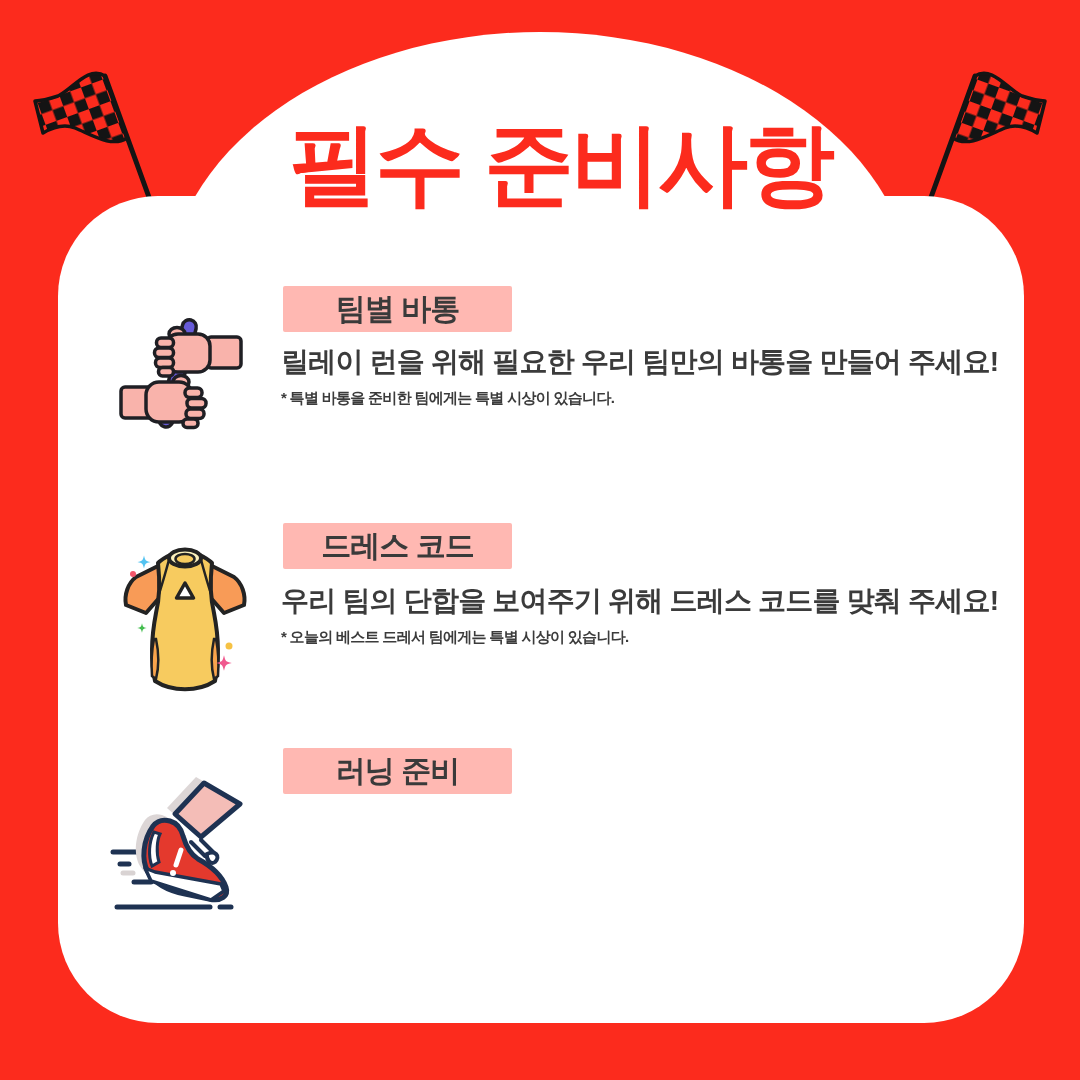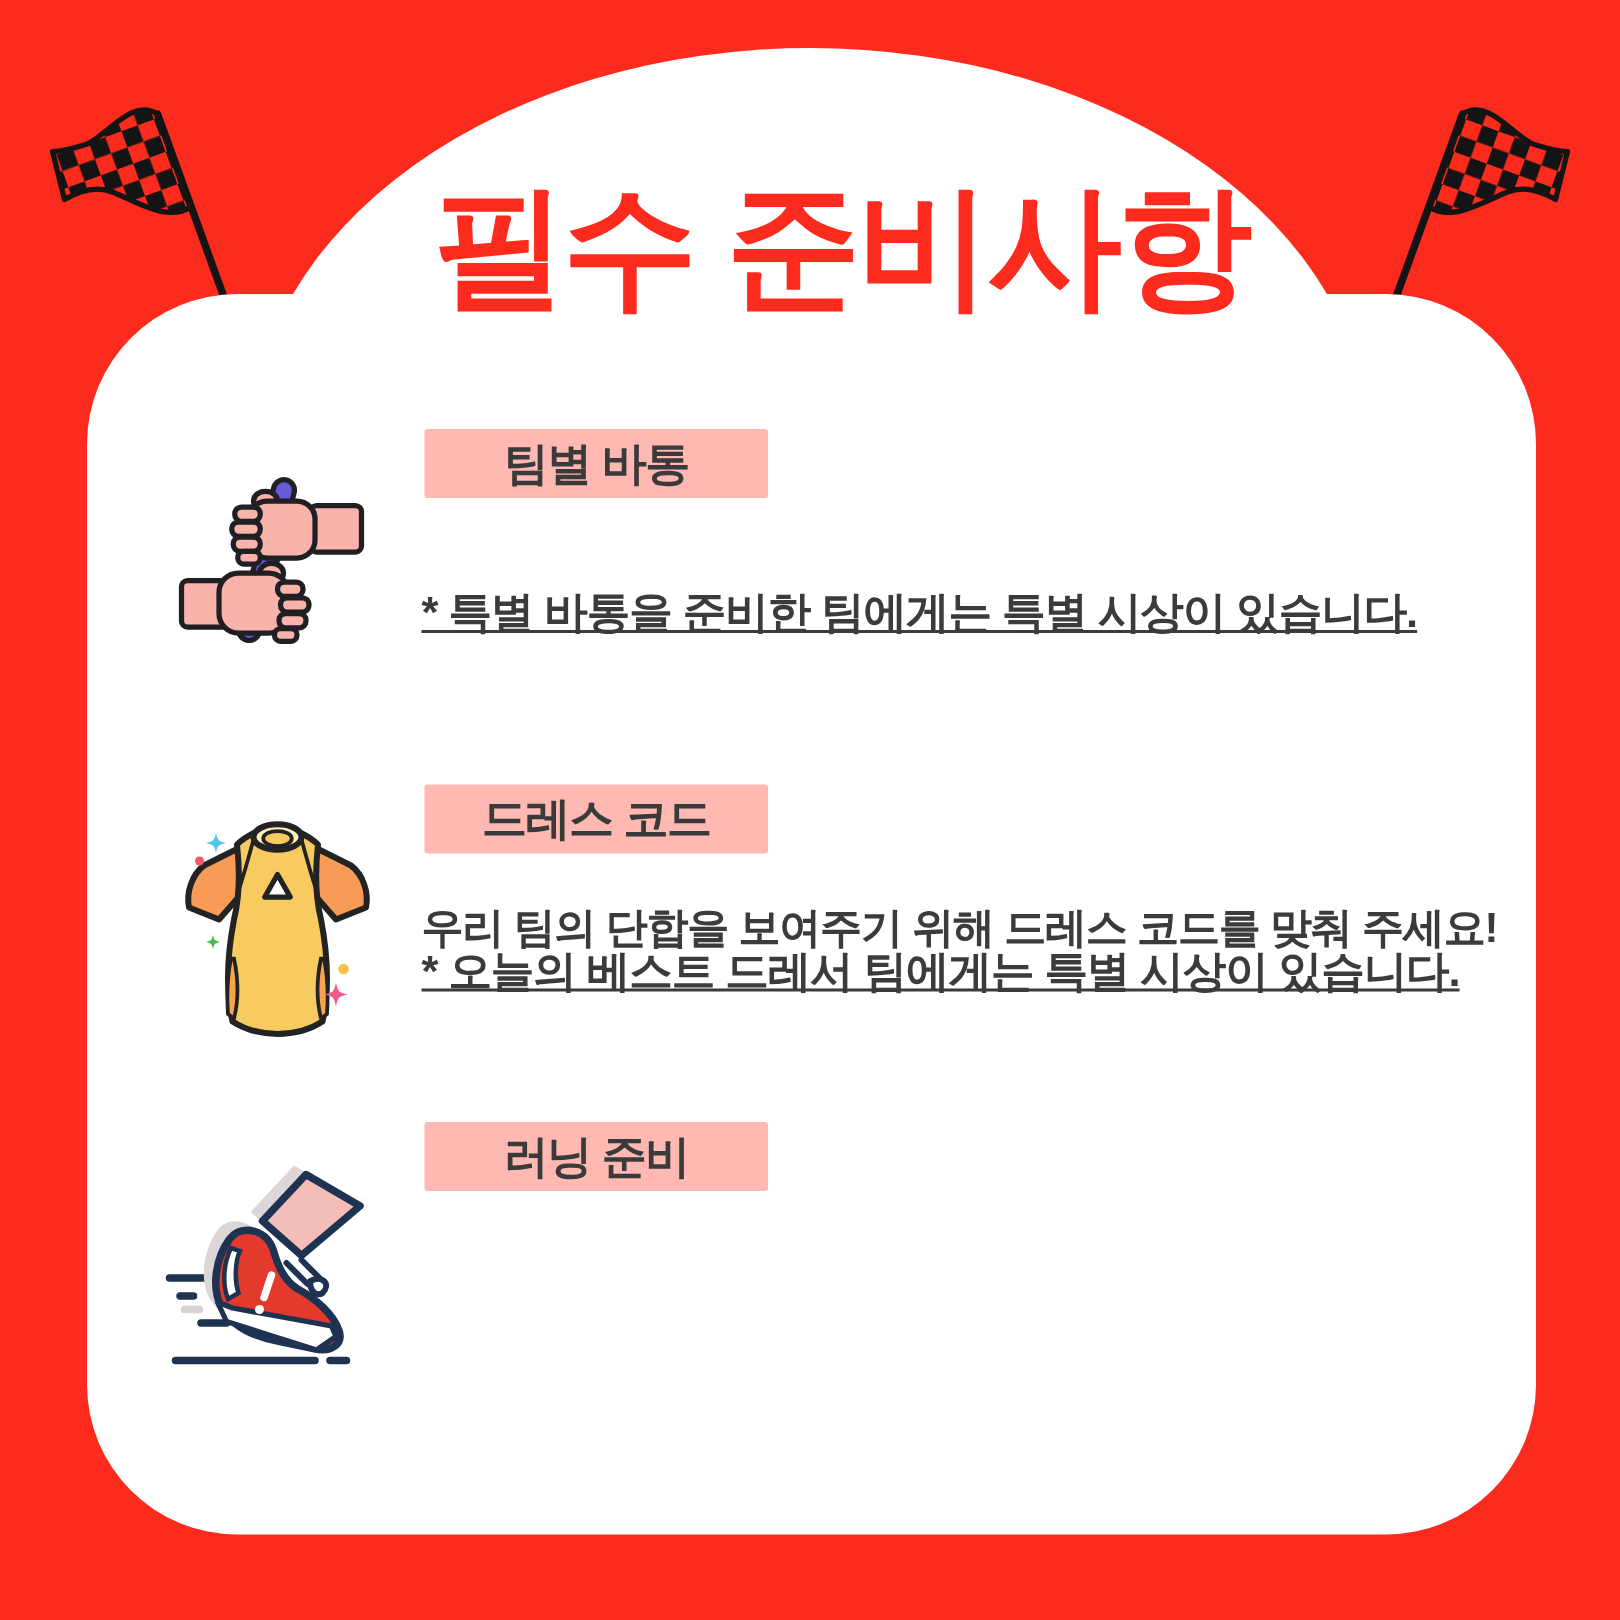--- a/index.html
+++ b/index.html
@@ -31,30 +31,30 @@
     font-size:30px; font-weight:800; color:#3A3A3A; letter-spacing:-1px;
     z-index:5;
   }
   .main-line {
     position:absolute; left:281px; margin:0;
     font-size:28px; font-weight:800; color:#3B3B3B; letter-spacing:-0.8px;
     white-space:nowrap; z-index:5;
   }
   .bullet-line {
     position:absolute; left:281px; margin:0;
-    font-size:29px; font-weight:700; color:#3B3B3B; letter-spacing:-0.7px;
-    white-space:nowrap; z-index:5;text-decoration:underline;
+    font-size:15px; font-weight:700; color:#3B3B3B; letter-spacing:-0.7px;
+    white-space:nowrap; z-index:5;
   }
   .icon { position:absolute; z-index:5; }
   #badge-1 { top:286px; }
   #main-1  { top:343px; }
   #bullet-1a { top:389px; }
   #bullet-1b { top:428px; }
   #badge-2 { top:523px; }
-  #main-2  { top:582px;margin-top:18px; }
+  #main-2  { top:582px; }
   #bullet-2a { top:628px;text-align:center; }
   #badge-3 { top:748px; }
   #main-3  { top:806px; }
   #icon-baton { left:113px; top:303px; width:150px; height:135px; }
   #icon-shirt { left:118px; top:543px; width:135px; height:160px; }
   #icon-shoe  { left:93px;  top:768px; width:200px; height:160px; }
 </style>
 </head>
 <body>
 
@@ -105,20 +105,21 @@
       <rect x="8" y="84" width="34" height="31" rx="4"></rect>
       <ellipse cx="68" cy="79" rx="8" ry="6.5"></ellipse>
       <rect x="33" y="79" width="46" height="40" rx="13"></rect>
       <rect x="72" y="85" width="17" height="9.5" rx="4.5"></rect>
       <rect x="74" y="95.5" width="19" height="9.5" rx="4.5"></rect>
       <rect x="73" y="106" width="18" height="9.5" rx="4.5"></rect>
       <rect x="70" y="116" width="15" height="8.5" rx="4"></rect>
     </g>
   </svg>
   <div id="badge-1" class="badge">팀별 바통</div>
+  <p id="main-1" class="main-line">릴레이 런을 위해 필요한 우리 팀만의 바통을 만들어 주세요!</p>
   <p id="bullet-1a" class="bullet-line">* 특별 바통을 준비한 팀에게는 특별 시상이 있습니다.</p>
 
   <svg id="icon-shirt" class="icon" viewBox="0 0 135 160">
     <g>
       <path d="M 42 22 L 18 34 C 10 40, 6 52, 8 62 L 28 70 L 42 54 Z" fill="#F89B57" stroke="#232323" stroke-width="4" stroke-linejoin="round"></path>
       <path d="M 92 22 L 116 34 C 124 40, 128 52, 126 62 L 106 70 L 92 54 Z" fill="#F89B57" stroke="#232323" stroke-width="4" stroke-linejoin="round"></path>
       <path d="M 40 20 C 44 16, 48 14, 52 12 C 58 22, 76 22, 82 12 C 86 14, 90 16, 94 20 C 92 38, 92 54, 96 70 C 101 96, 101 120, 97 138 C 80 149, 54 149, 37 138 C 33 120, 33 96, 38 70 C 42 54, 42 38, 40 20 Z" fill="#F7CB5F" stroke="#232323" stroke-width="4" stroke-linejoin="round"></path>
       <path d="M 52 13 C 48 28, 44 42, 40 54" fill="none" stroke="#232323" stroke-width="2.5"></path>
       <path d="M 82 13 C 86 28, 90 42, 94 54" fill="none" stroke="#232323" stroke-width="2.5"></path>
       <path d="M 38 96 C 41 110, 41 124, 38 136 L 34 133 C 33 119, 34 106, 36 96 Z" fill="#F8A44C" stroke="#232323" stroke-width="2.5"></path>

